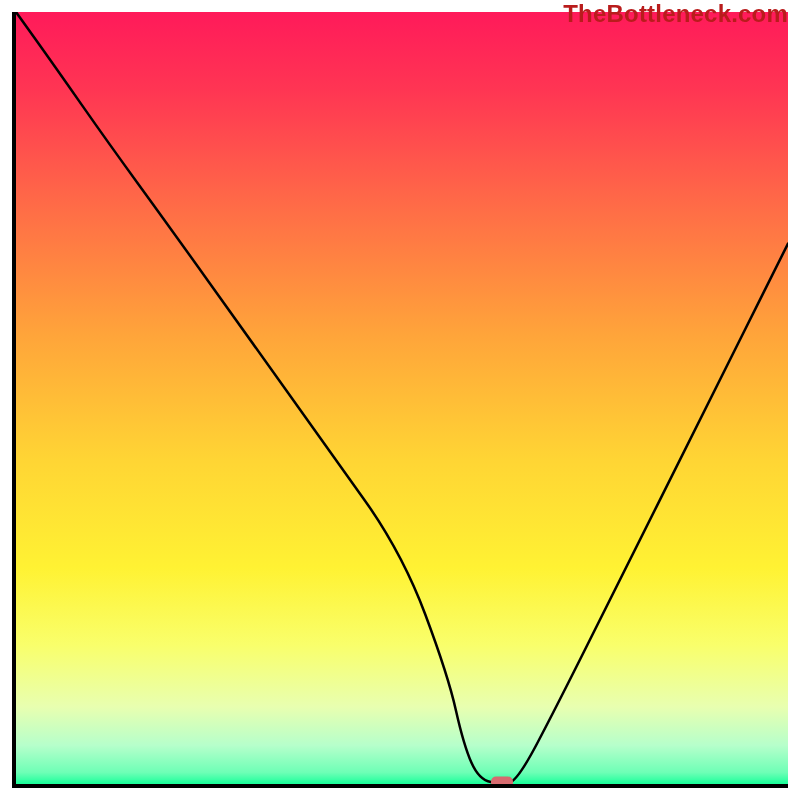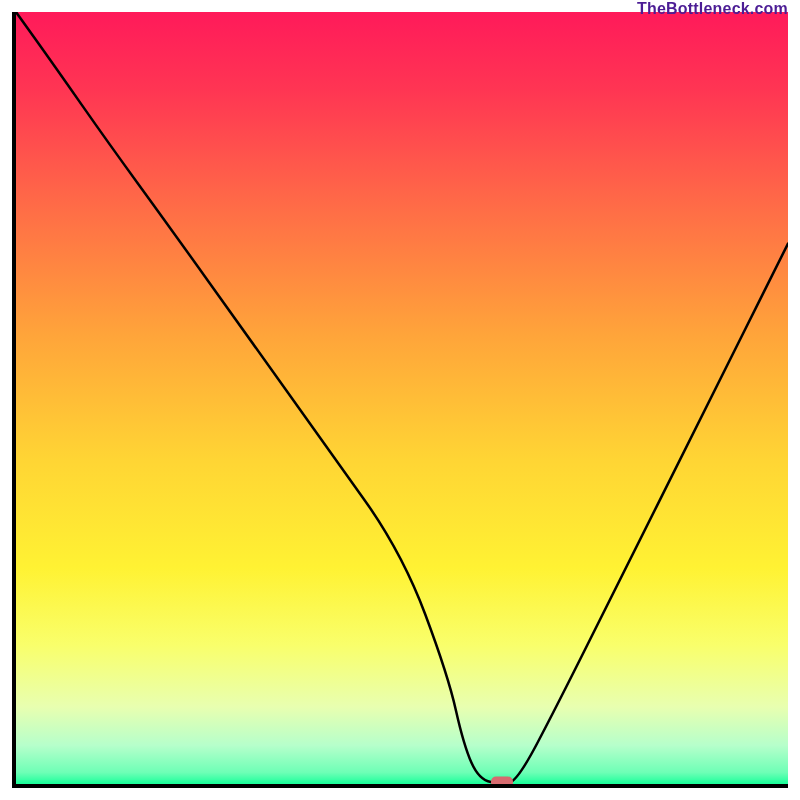--- a/index.html
+++ b/index.html
@@ -36,23 +36,23 @@
     position: absolute;
     inset: 0;
     width: 100%;
     height: 100%;
   }
   .watermark {
     position: absolute;
     top: 0px;
     right: 12px;
     font-family: Arial, Helvetica, sans-serif;
-    font-size: 16px;
+    font-size: 24px;
     font-weight: 600;
-    color: #4c1d95;
+    color: #b91c1c;
     letter-spacing: 0.2px;
   }
   .marker {
     position: absolute;
     width: 22px;
     height: 11px;
     background: #d66b6f;
     border-radius: 5px;
     transform: translate(-50%, -50%);
   }

